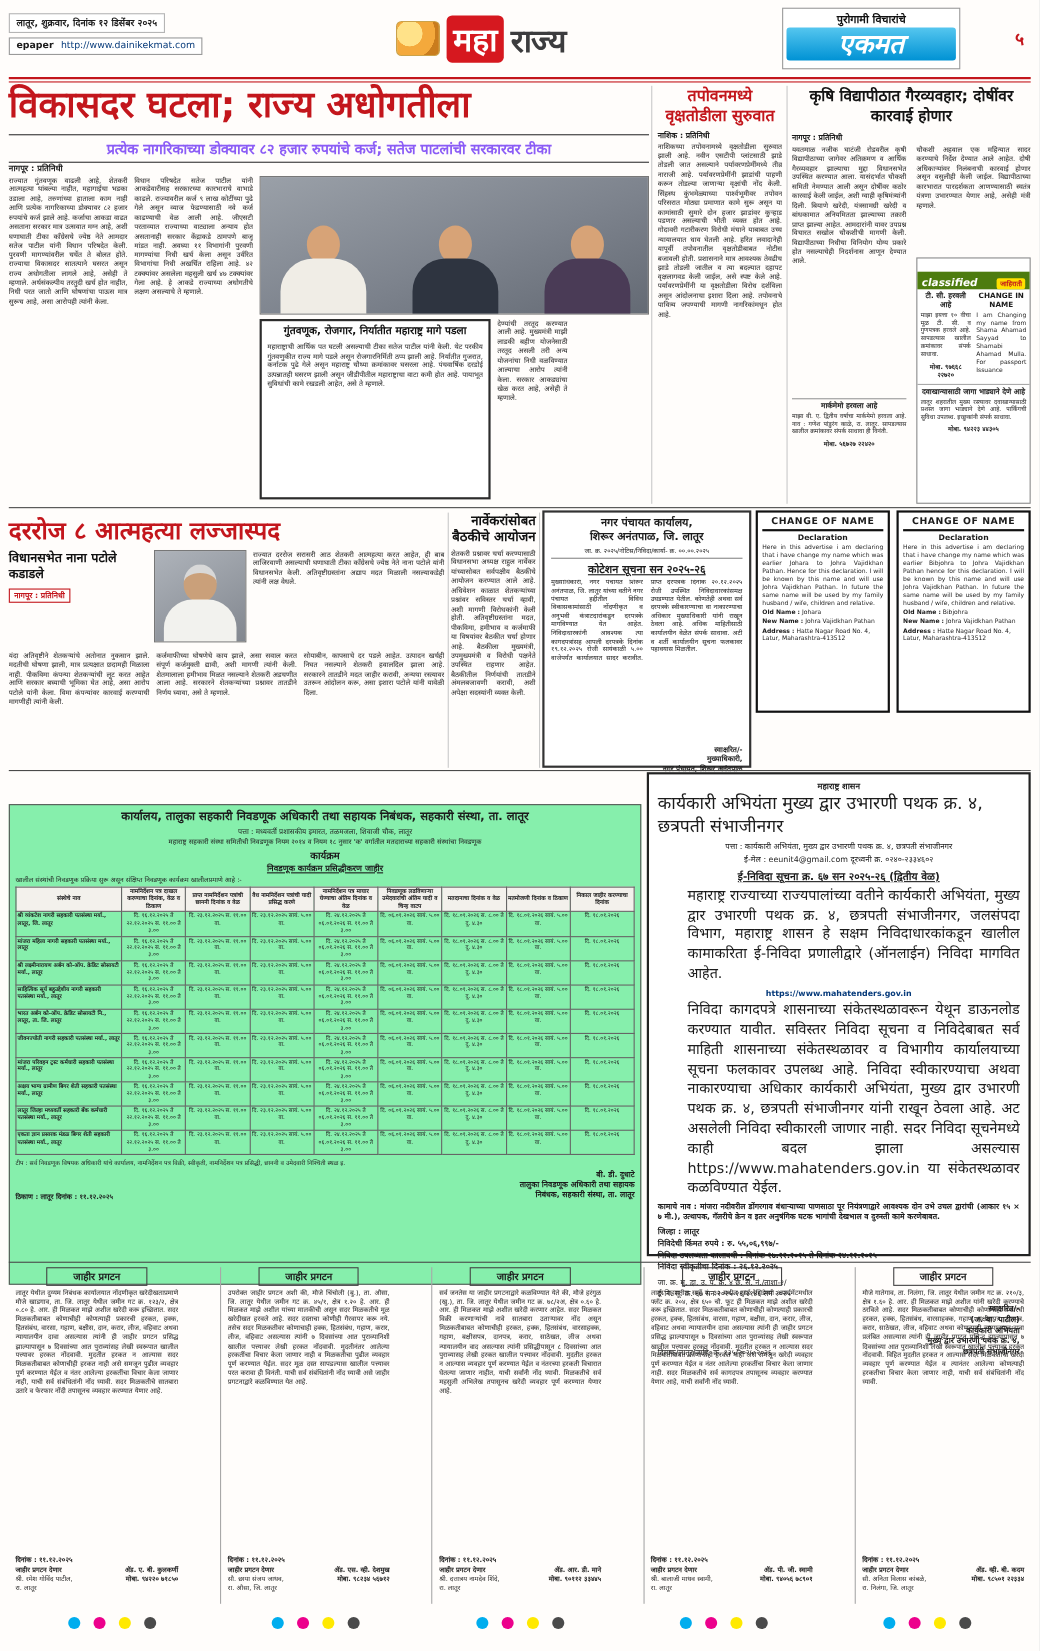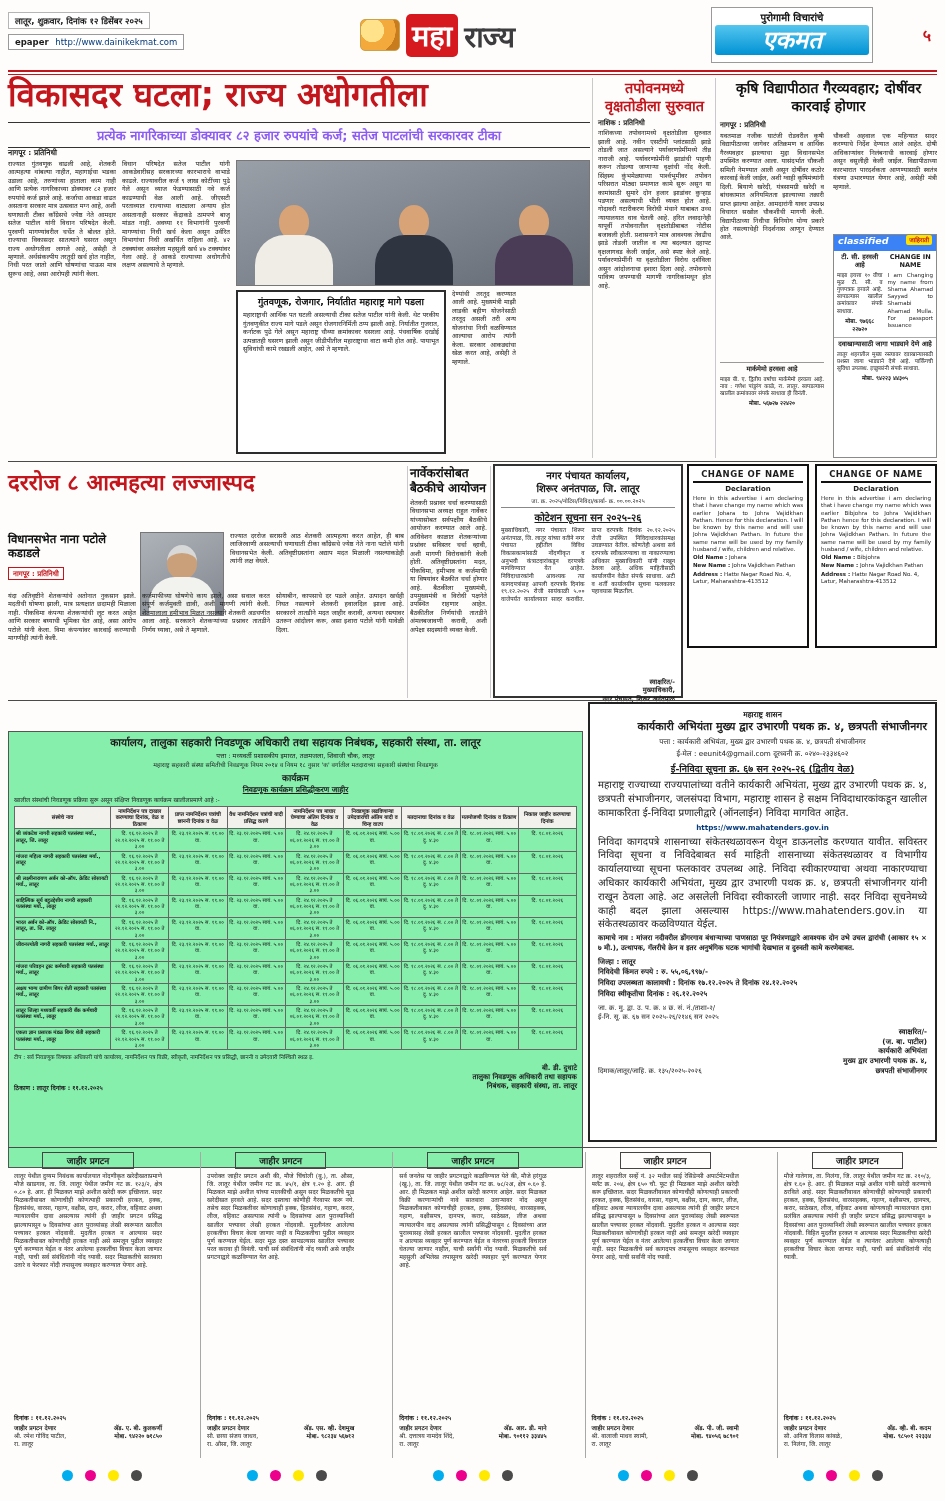--- a/index.html
+++ b/index.html
@@ -54,53 +54,53 @@
   .sm-byline { font-size:7px; font-weight:bold; margin:3px 0 2px; }
 
   
   .krushi-head { position:absolute; left:720px; top:80px; width:217px; font-size:14px; font-weight:bold; color:#141414; text-align:center; line-height:1.25; }
   .krushi-byline { position:absolute; left:720px; top:120px; font-size:7px; font-weight:bold; }
   .kcol1 { position:absolute; left:720px; top:132px; width:104px; height:226px; }
   .kcol2 { position:absolute; left:833px; top:132px; width:104px; height:98px; }
 
   
   .classified { position:absolute; left:833px; top:234px; width:104px; height:224px; border:1px solid #8a8a8a; background:#fff; }
-  .cls-header { display:flex; align-items:flex-start; background:#3b82f6; color:#fff; height:16px; padding:0 4px; }
+  .cls-header { display:flex; align-items:flex-end; background:#4d7c0f; color:#fff; height:16px; padding:0 4px;margin-top:12px; }
   .cls-word { font-style:italic; font-weight:bold; font-size:9.5px; }
   .cls-badge { margin-left:auto; background:#ffe000; color:#c3161c; font-size:6px; font-weight:bold; padding:1px 3px; border-radius:2px; }
   .cls-row { display:flex; gap:5px; padding:3px 3px 4px; border-bottom:1px solid #aaa; }
   .cls-item { flex:1; min-width:0; }
   .cls-title { font-size:6.6px; font-weight:bold; text-align:center; line-height:1.2; margin-bottom:2px; }
   .cls-body { font-size:5.5px; line-height:1.3; text-align:justify; }
   .cls-phone { font-size:5.8px; font-weight:bold; text-align:center; margin-top:2px; }
   .cls-full { padding:3px 3px 4px; }
 
   .markmemo { position:absolute; left:720px; top:362px; width:104px; height:96px; border-top:1px solid #999; padding-top:3px; }
 
   .hrule { position:absolute; left:8px; right:8px; border-top:1px solid #4a4a4a; }
 
   
   .daroj-head { position:absolute; left:8px; top:466px; width:396px; font-size:22px; font-weight:bold; color:#c3161c; }
-  .daroj-row { position:absolute; left:8px; top:500px; width:396px; height:86px; display:flex; gap:6px;margin-top:32px; }
+  .daroj-row { position:absolute; left:8px; top:500px; width:396px; height:86px; display:flex; gap:6px; }
   .daroj-left { width:126px; }
   .daroj-sub { font-size:11.5px; font-weight:bold; line-height:1.25; color:#111; }
   .byline-chip { display:inline-block; margin-top:5px; border:1px solid #c3161c; color:#c3161c; font-size:7px; font-weight:bold; padding:1px 4px; }
   .daroj-photo { position:relative; width:84px; height:84px; border:1px solid #777;
       background:linear-gradient(150deg,#aeb3ba,#82878f); overflow:hidden; }
   .daroj-photo .head { position:absolute; left:50%; transform:translateX(-50%); top:12px; width:30px; height:34px; border-radius:50% 50% 45% 45%; background:#caa07a; border-top:8px solid #d8d8d8; }
   .daroj-photo .torso { position:absolute; left:50%; transform:translateX(-50%); top:44px; width:66px; height:44px; border-radius:26px 26px 0 0; background:#f2f2ee; }
   .daroj-colA { flex:1; }
   .daroj-cols { position:absolute; left:8px; top:592px; width:396px; height:106px; display:flex; gap:6px; }
   .daroj-cols .bt { flex:1; }
 
   .vr2 { position:absolute; top:466px; height:232px; border-left:1px solid #c9c9c9; }
 
   
   .narvekar { position:absolute; left:410px; top:466px; width:77px; height:232px; }
-  .nar-head { font-size:12px; font-weight:bold; text-align:left; line-height:1.25; color:#111; margin-bottom:3px; }
+  .nar-head { font-size:12px; font-weight:bold; text-align:right; line-height:1.25; color:#111; margin-bottom:3px; }
 
   
   .nagar { position:absolute; left:493px; top:464px; width:190px; height:234px; border:2px solid #333; padding:4px 6px; background:#fff; }
   .nagar-t1 { font-size:10px; font-weight:bold; text-align:center; line-height:1.25; }
   .nagar-ref { font-size:5.8px; text-align:center; border-bottom:1px solid #888; padding:2px 0; margin-bottom:2px; }
   .nagar-nt { font-size:10px; font-weight:bold; text-align:center; text-decoration:underline; margin:2px 0 3px; }
   .nagar-body { column-count:2; column-gap:7px; font-size:5.9px; line-height:1.3; text-align:justify; height:148px; overflow:hidden; }
   .nagar-sig { text-align:right; font-size:6.5px; font-weight:bold; line-height:1.3; margin-top:3px; }
 
   
@@ -125,24 +125,24 @@
   table.el td { font-size:5.1px; border:1px solid #666; padding:1px; text-align:center; line-height:1.25; vertical-align:top; }
   table.el td.name { text-align:left; font-weight:bold; }
   .el-foot { font-size:5.6px; margin-top:3px; }
   .el-sig-row { display:flex; justify-content:space-between; align-items:flex-end; margin-top:3px; }
   .el-place { font-size:6.2px; font-weight:bold; }
   .el-sig { font-size:7px; font-weight:bold; text-align:right; line-height:1.3; }
 
   
   .tender { position:absolute; left:588px; top:702px; width:349px; height:440px; border:2px solid #222; padding:5px 8px; background:#fff; }
   .td-gov { font-size:7.5px; font-weight:bold; text-align:center; }
-  .td-title { font-size:11px; font-weight:bold; text-align:right; line-height:1.3; margin-top:1px; }
+  .td-title { font-size:16px; font-weight:normal; text-align:left; line-height:1.3; margin-top:1px; }
   .td-addr, .td-email { font-size:7.2px; text-align:center; margin-top:2px; }
   .td-no { font-size:9.5px; font-weight:bold; text-align:center; margin:4px 0 3px; text-decoration:underline; }
-  .td-para { font-size:10px; line-height:1.38; text-align:justify; margin-bottom:3px; }
+  .td-para { font-size:13px; line-height:1.38; text-align:justify; margin-bottom:3px;margin-left:27px; }
   .td-link { font-size:7.2px; font-weight:bold; color:#063a7a; text-align:center; margin-bottom:3px; }
   .td-work { font-size:7px; font-weight:bold; line-height:1.38; text-align:justify; margin-bottom:3px; }
   .td-info { font-size:7.2px; font-weight:bold; line-height:1.5; }
   .td-refs { font-size:6.8px; line-height:1.4; margin-top:4px; }
   .td-bottom { display:flex; justify-content:space-between; align-items:flex-end; margin-top:4px; }
   .td-footref { font-size:6.8px; }
   .td-sig { font-size:7.2px; font-weight:bold; text-align:right; line-height:1.35; }
 
   
   .notices { position:absolute; left:8px; top:1152px; width:929px; height:306px; display:flex;gap:32px; }

